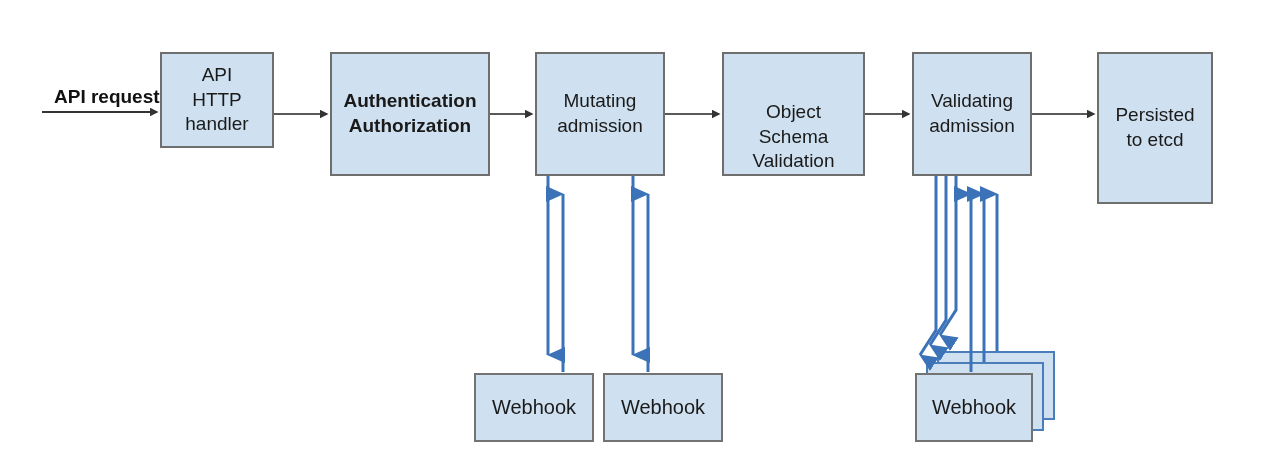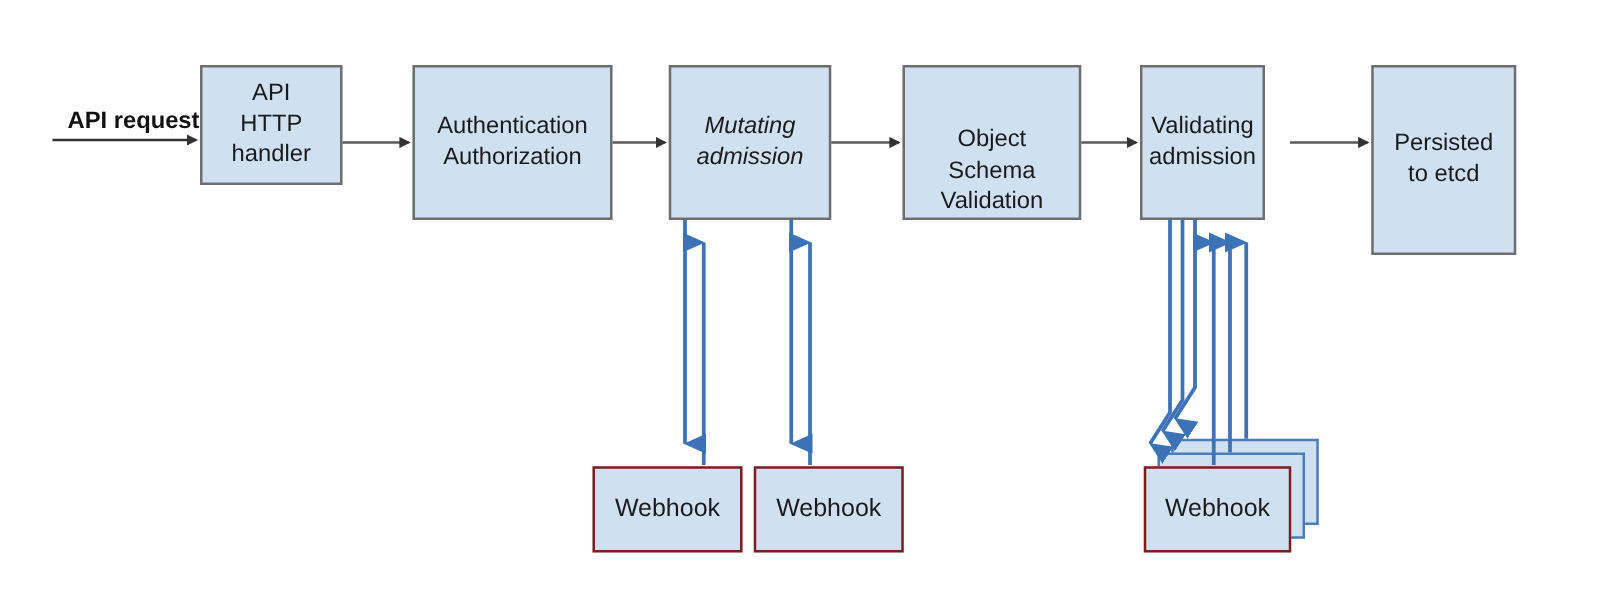--- a/index.html
+++ b/index.html
@@ -26,21 +26,21 @@
     text-align: center;
     color: #1a1a1a;
     font-size: 19px;
     line-height: 1.3;
     white-space: pre-line;
   }
   .webhook-box {
     position: absolute;
     box-sizing: border-box;
     background: #cfe1f0;
-    border: 2px solid #7f1d1d;
+    border: 2px solid #737373;
     display: flex;
     align-items: center;
     justify-content: center;
     text-align: center;
     color: #1a1a1a;
     font-size: 20px;
   }
   .webhook-ghost {
     position: absolute;
     box-sizing: border-box;
@@ -69,37 +69,37 @@
 <div id="diagram-root">
 
   <div class="entry-label" style="left:54px; top:86px;">API request</div>
 
   <div class="stage-box" style="left:160px; top:52px; width:114px; height:96px;">
     <span>API
 HTTP
 handler</span>
   </div>
 
-  <div class="stage-box" style="left:330px; top:52px; width:160px; height:124px;">
+  <div class="stage-box" style="left:330px; top:52px; width:160px; height:124px;font-weight:bold;">
     <span>Authentication
 Authorization</span>
   </div>
 
-  <div class="stage-box" style="left:535px; top:52px; width:130px; height:124px;font-style:italic;">
+  <div class="stage-box" style="left:535px; top:52px; width:130px; height:124px;">
     <span>Mutating
 admission</span>
   </div>
 
   <div class="stage-box" style="left:722px; top:52px; width:143px; height:124px;align-items:flex-end;">
     <span>Object
 Schema
 Validation</span>
   </div>
 
-  <div class="stage-box" style="left:912px; top:52px; width:100px; height:124px;">
+  <div class="stage-box" style="left:912px; top:52px; width:120px; height:124px;">
     <span>Validating
 admission</span>
   </div>
 
   <div class="stage-box" style="left:1097px; top:52px; width:116px; height:152px;">
     <span>Persisted
 to etcd</span>
   </div>
 
   <div class="webhook-ghost" style="left:937px; top:351px; width:118px; height:69px;"></div>

